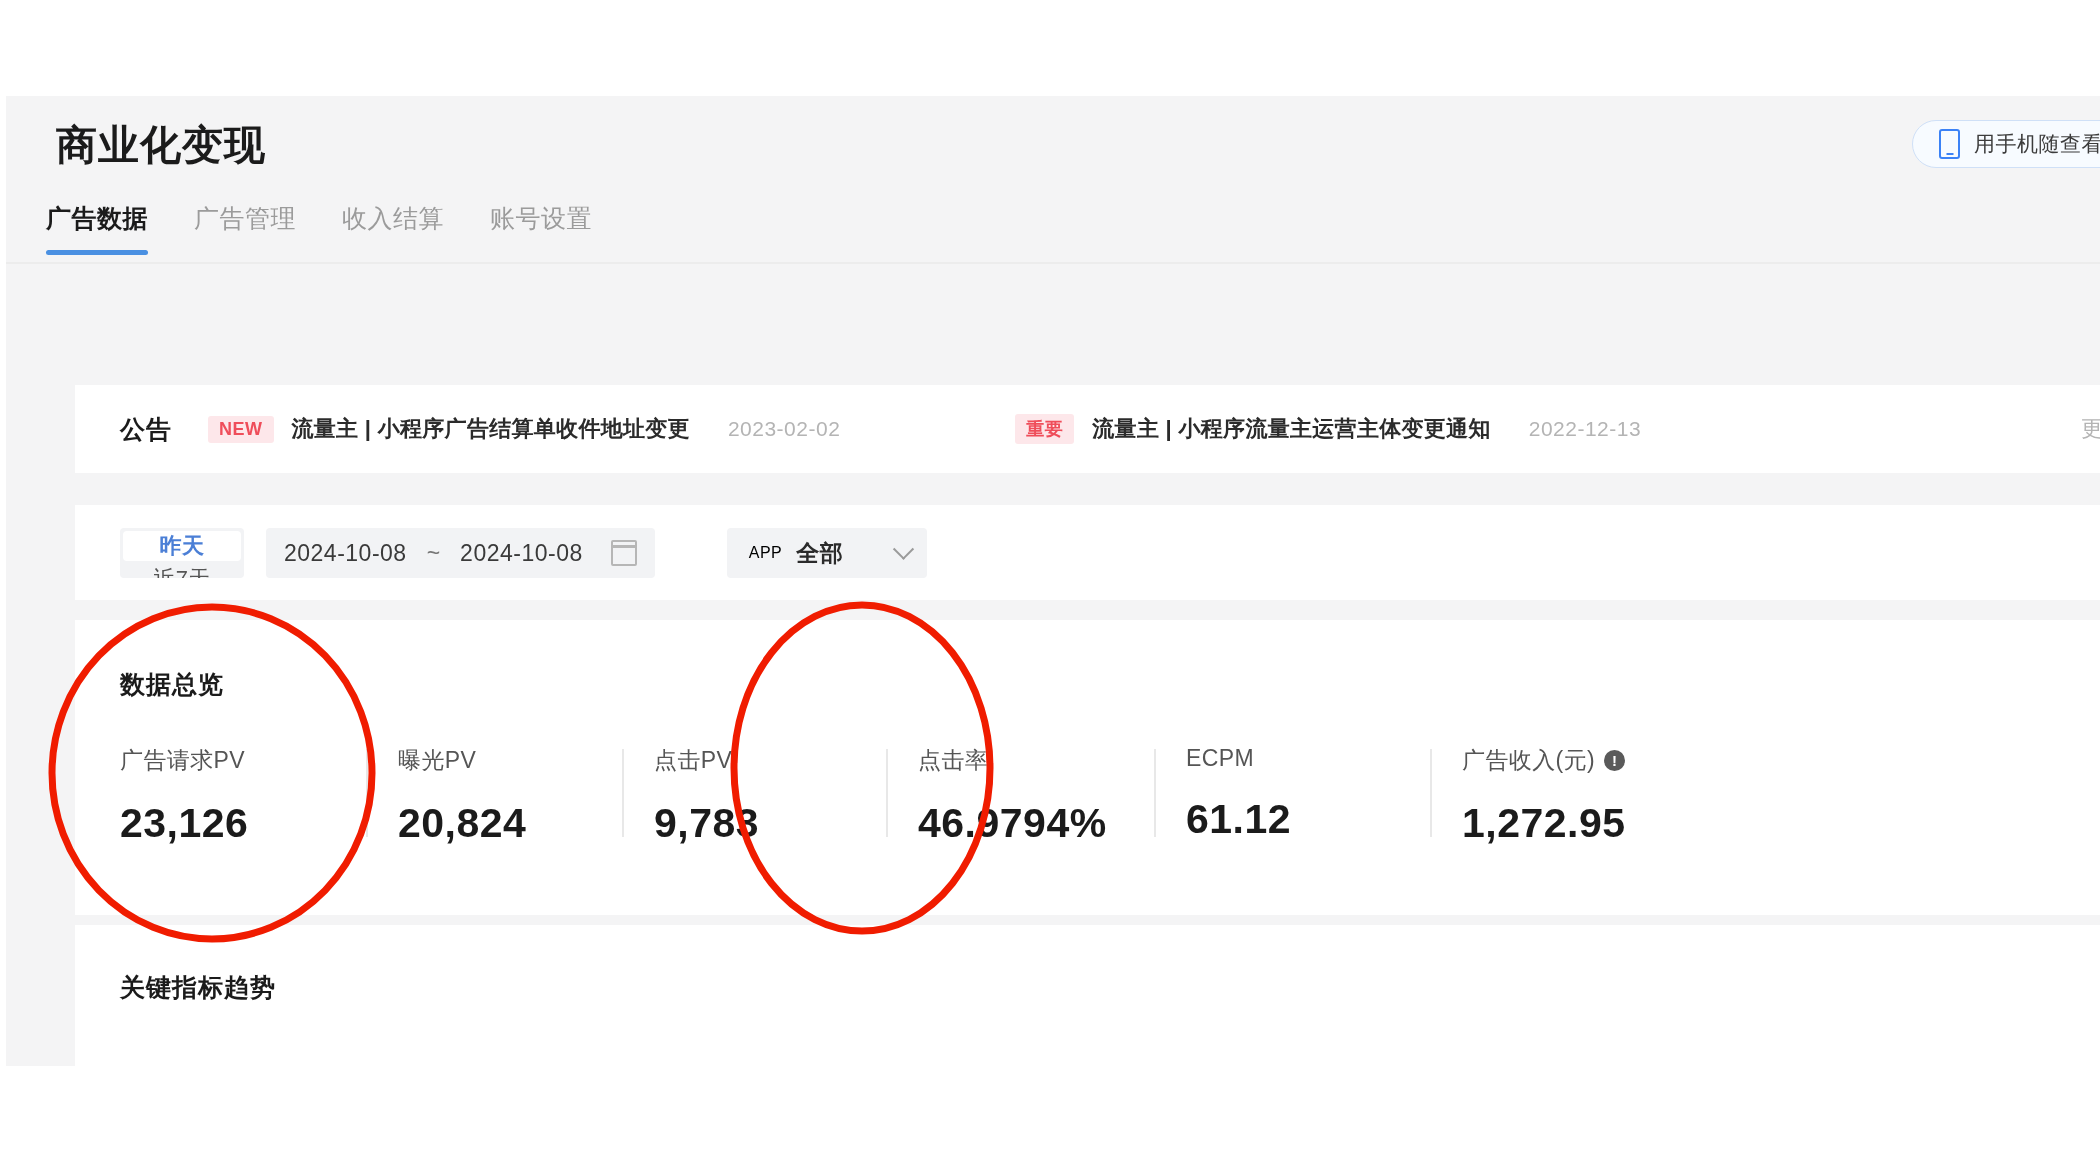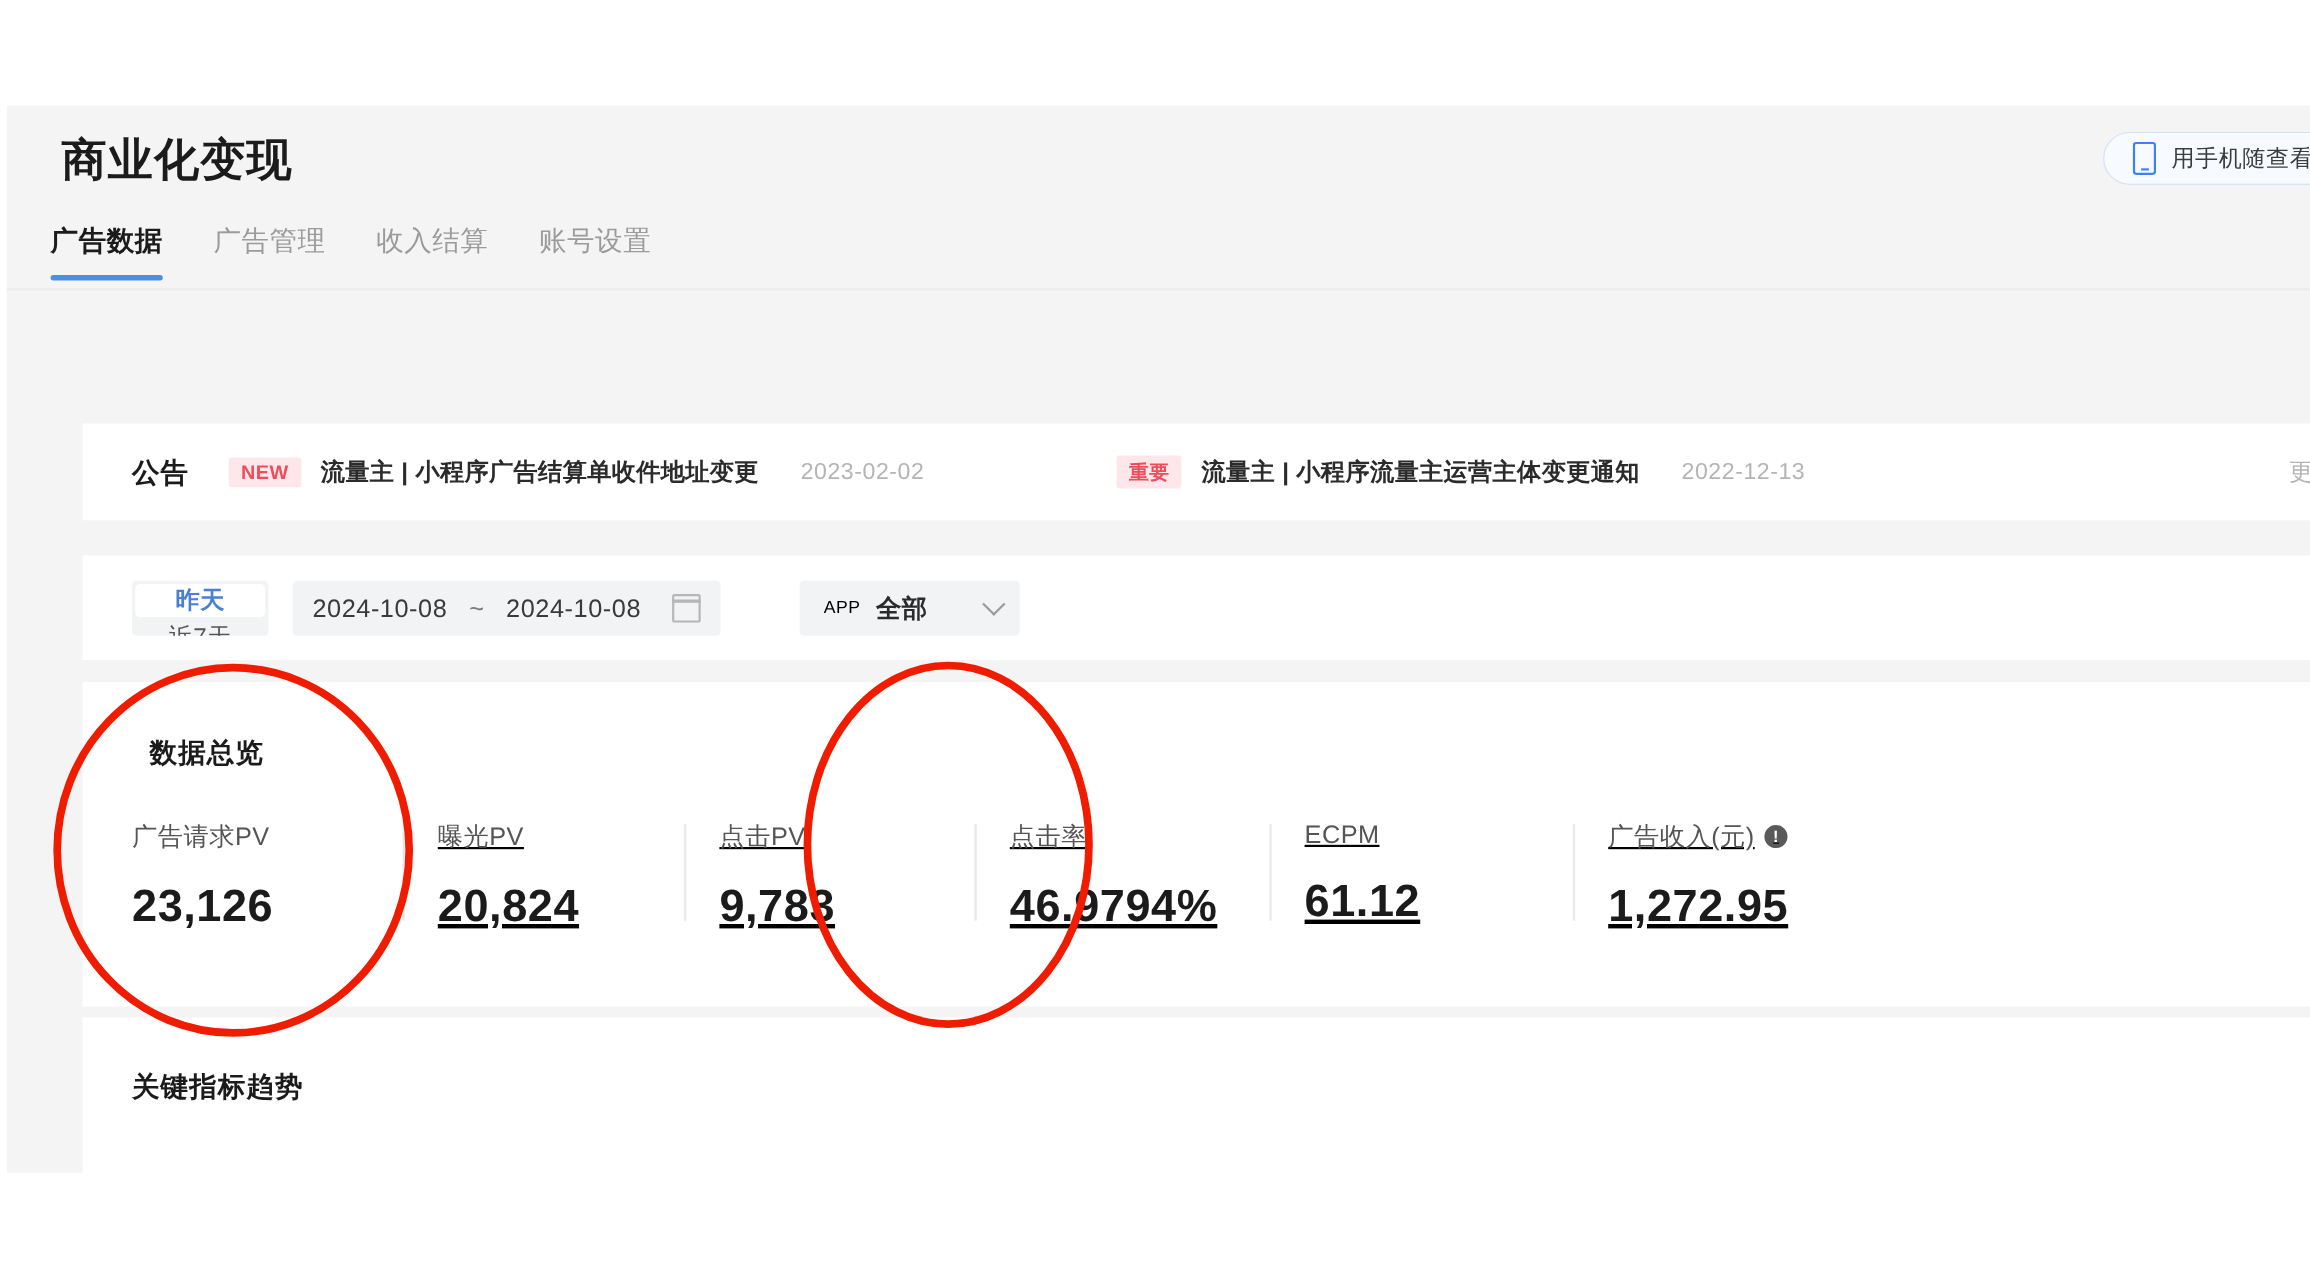--- a/index.html
+++ b/index.html
@@ -333,37 +333,35 @@
 
   
   #overview-title {
     position: absolute;
     left: 45px;
     top: 48px;
     font-size: 25px;
     font-weight: bold;
     color: #1b1b1b;
     letter-spacing: 1px;
-    margin-left: 16px;
   }
   #metrics {
     position: absolute;
     left: 45px;
     top: 125px;
     display: flex;
     align-items: flex-start;
   }
   .metric {
     position: relative;
     padding-left: 0;
     box-sizing: border-box;
   }
   .metric + .metric {
     padding-left: 32px;
-    text-decoration: underline;
   }
   .metric + .metric::before {
     content: "";
     position: absolute;
     left: 0;
     top: 4px;
     width: 2px;
     height: 88px;
     background: #e8e8e8;
   }

